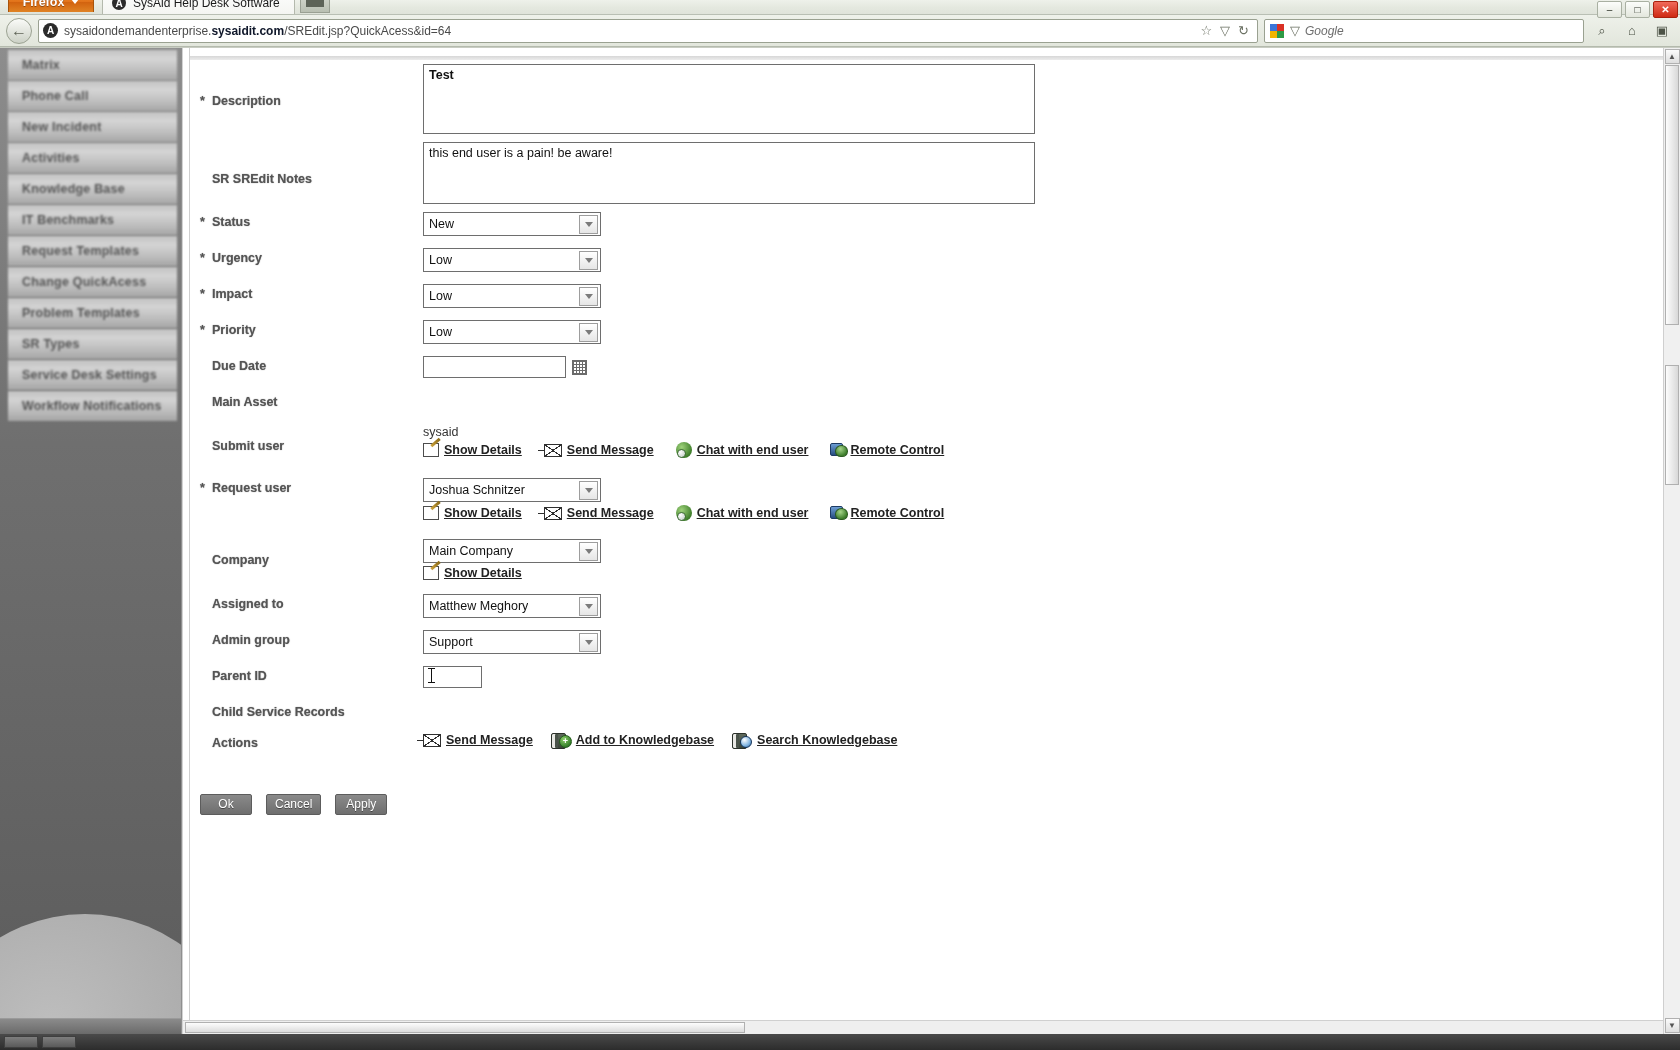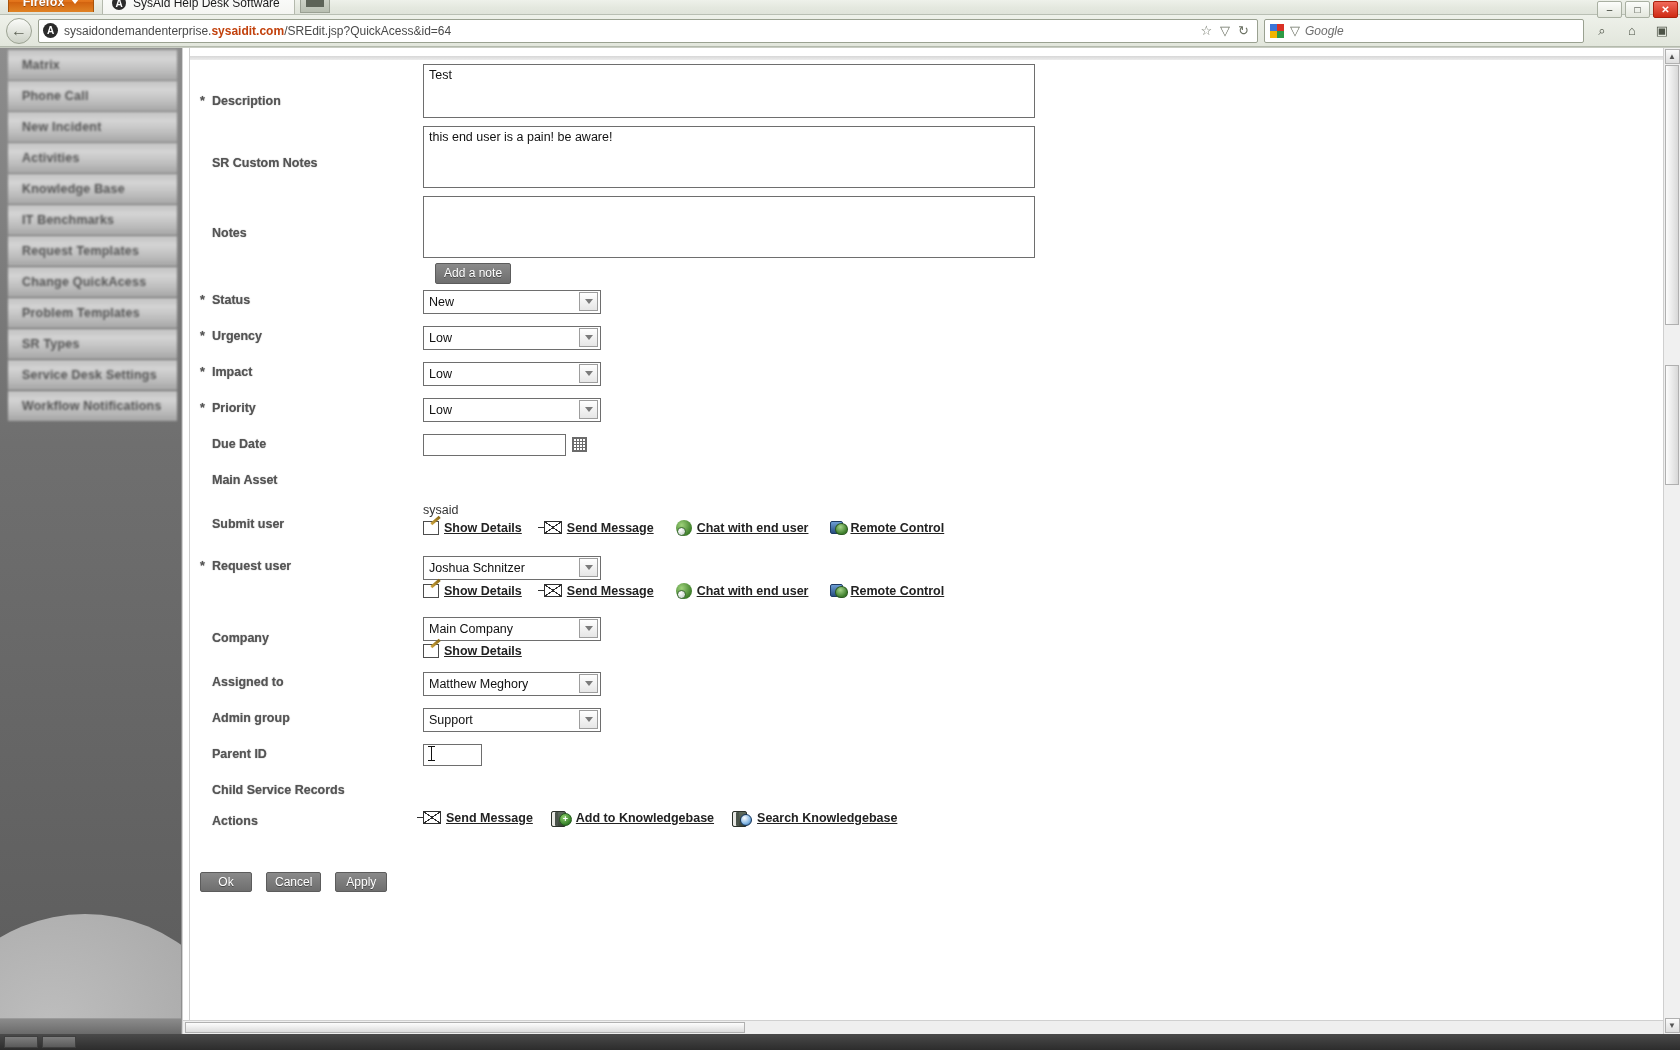--- a/index.html
+++ b/index.html
@@ -123,21 +123,21 @@
     background: #2b2b2b; color: #fff;
     font-size: 10px; font-weight: bold;
     display: flex; align-items: center; justify-content: center;
     flex: 0 0 auto;
   }
   #url-text {
     font-size: 12px; color: #4a4a4a;
     white-space: nowrap; overflow: hidden; text-overflow: ellipsis;
     flex: 1 1 auto;
   }
-  #url-text b { color: #c2410c; }
+  #url-text b { color: #0f172a; }
   .urlbar-icons { display: flex; align-items: center; gap: 8px; flex: 0 0 auto; padding-right: 4px; }
   .ub-icon { font-size: 13px; color: #6b7163; line-height: 1; }
   #searchbar {
     width: 320px; height: 24px;
     background: #ffffff;
     border: 1px solid #9aa191;
     border-radius: 2px;
     display: flex; align-items: center;
     padding: 0 5px; gap: 5px;
   }
@@ -254,21 +254,21 @@
     border: 1px solid #6e6e6e;
     font-family: "Liberation Sans", sans-serif;
     font-size: 12.5px;
     color: #111;
     padding: 3px 5px;
     resize: none;
     outline: none;
     background: #fff;
     display: block;
   }
-  .ta-desc { height: 54px; }
+  .ta-desc { height: 70px; font-weight: bold; }
   .ta-custom { height: 62px; }
   .ta-notes { height: 62px; }
 
   .gray-btn {
     background: linear-gradient(#8a8a8a, #6e6e6e);
     border: 1px solid #5c5c5c;
     color: #ffffff;
     font-size: 12px;
     font-family: "Liberation Sans", sans-serif;
     padding: 3px 8px;
@@ -601,36 +601,27 @@
             <span class="star" style="top:30px;">*</span>
             <span class="txt">Description</span>
           </div>
           <div class="fld">
             <textarea class="ta ta-desc" style="">Test</textarea>
           </div>
         </div>
 
         <div class="row" style="margin-bottom:8px;">
           <div class="lbl nostar" style="padding-top:30px;">
-            <span class="txt">SR Custom Notes</span>
+            <span class="txt">SR SREdit Notes</span>
           </div>
           <div class="fld">
             <textarea class="ta ta-custom" style="">this end user is a pain! be aware!</textarea>
           </div>
         </div>
 
-        <div class="row" style="margin-bottom:6px;">
-          <div class="lbl nostar" style="padding-top:30px;">
-            <span class="txt">Notes</span>
-          </div>
-          <div class="fld">
-            <textarea class="ta ta-notes" style=""></textarea>
-            <button class="gray-btn" id="add-note-btn">Add a note</button>
-          </div>
-        </div>
 
         <div class="row" style="margin-bottom:12px;">
           <div class="lbl">
             <span class="star">*</span>
             <span class="txt">Status</span>
           </div>
           <div class="fld">
             <div class="select">
               <span class="val">New</span>
               <span class="arrow">

